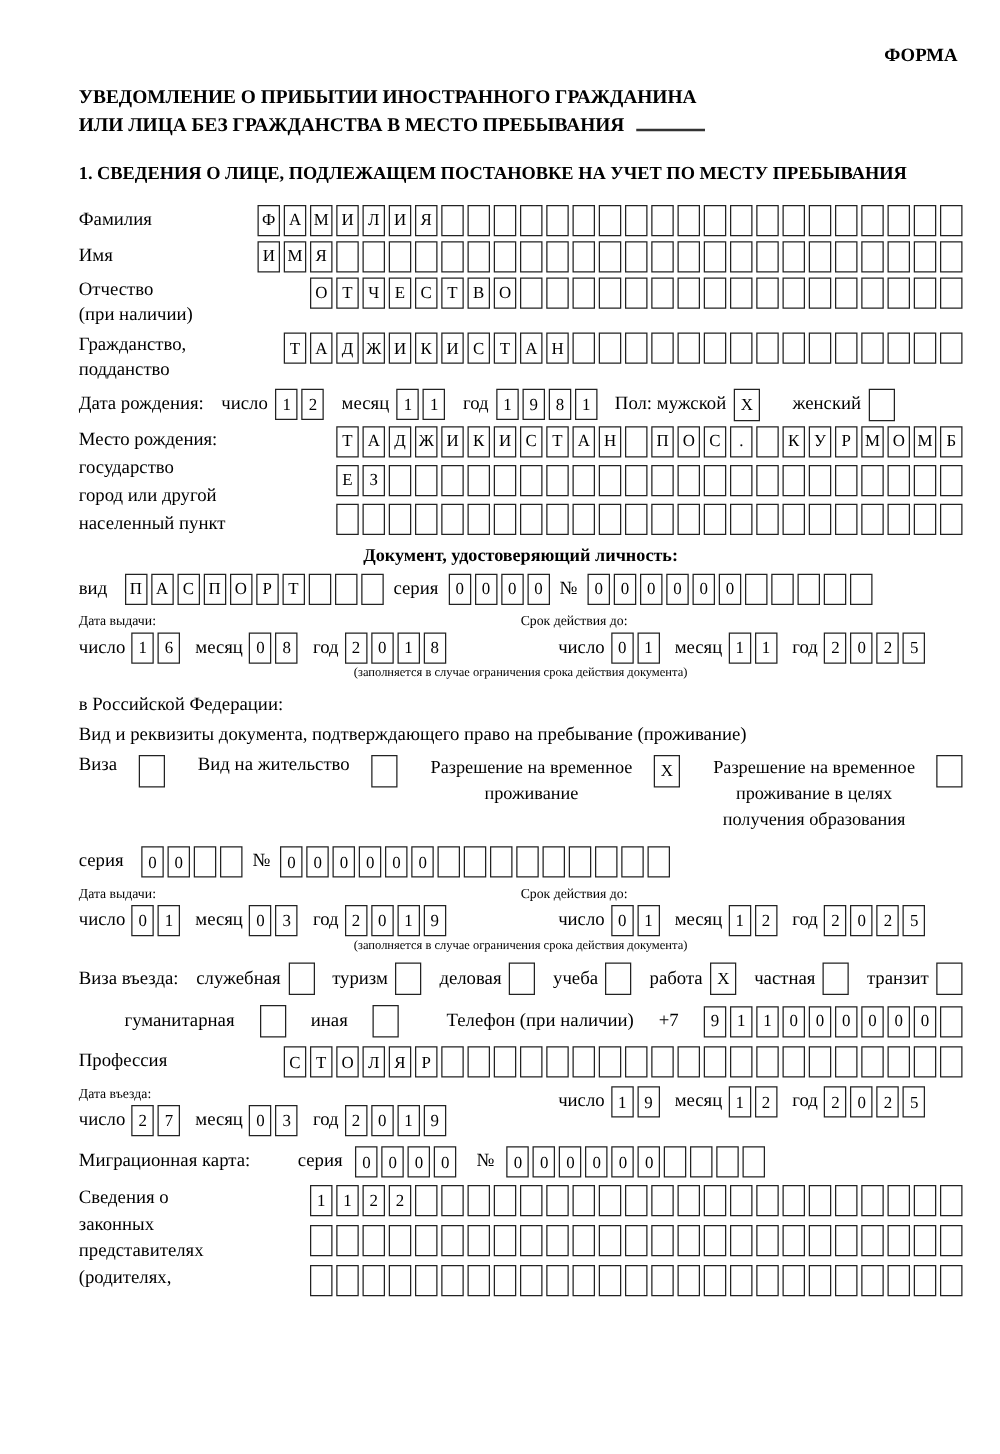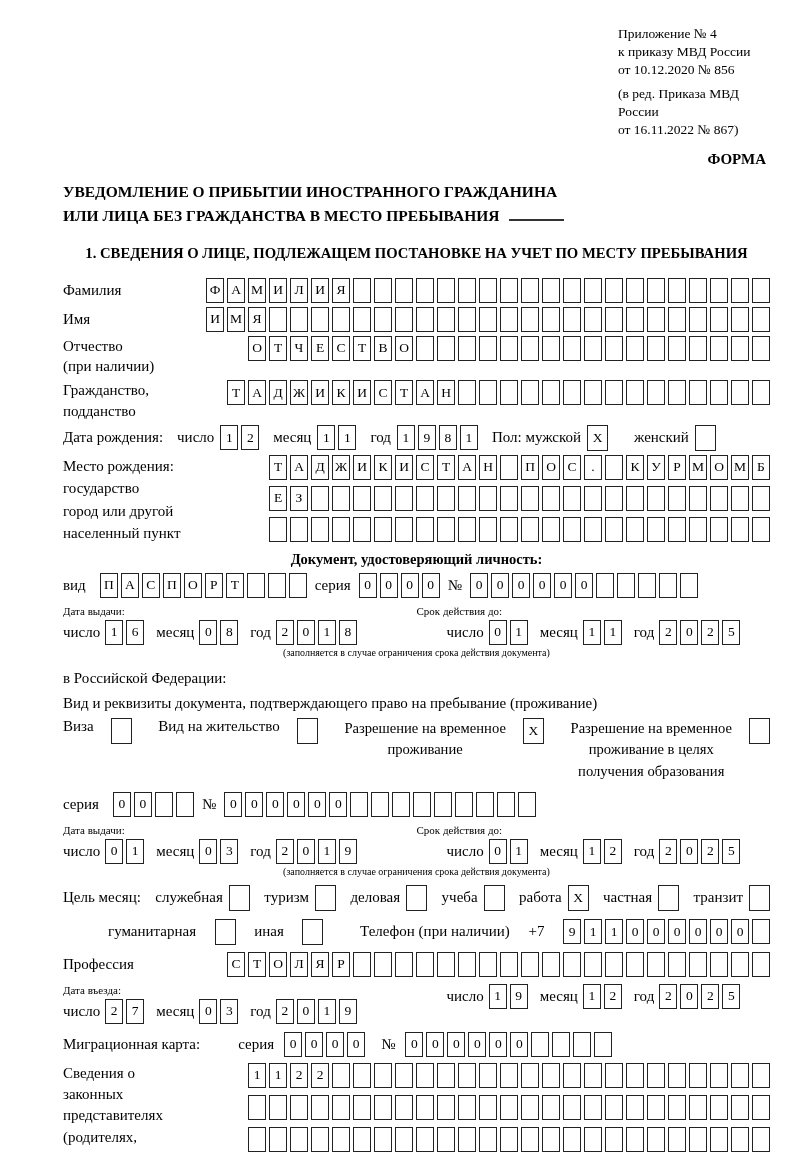--- a/index.html
+++ b/index.html
@@ -4,21 +4,21 @@
 <style>
   *{box-sizing:border-box;margin:0;padding:0}
   html,body{background:#fff}
   body{width:800px;height:1163px;color:#000;font-family:"Liberation Serif","DejaVu Serif",serif;font-size:15px;overflow:hidden}
   .page{padding:25px 30px 0 63px;height:100%}
   .appendix{margin-left:555px;font-size:13.5px;line-height:1.35}
   .appendix .gap{height:5px}
   .forma{text-align:right;font-weight:bold;margin-top:12px;padding-right:4px;font-size:15px}
   .title{text-align:left;font-weight:bold;font-size:15.5px;margin-top:12px;line-height:1.5}
   .blank{display:inline-block;width:55px;height:14px;border-bottom:2px solid #333;margin-left:10px}
-  .section{font-weight:bold;font-size:14.7px;margin-top:18px;text-align:center;white-space:nowrap}
+  .section{font-weight:bold;font-size:14.7px;margin-top:18px;text-align:left;white-space:nowrap}
   .row{display:flex;align-items:center;margin-top:4px}
   .row.top{align-items:flex-start}
   .lbl{font-size:15px;white-space:nowrap}
   .lbl2{line-height:1.35;white-space:nowrap}
   .grid{display:flex;gap:3px;flex:none}
   .grid.right{margin-left:auto}
   .cell{flex:none;width:18px;height:25px;border:1.6px solid #222;display:flex;align-items:center;justify-content:center;font-size:13.5px;background:#fff}
   .cb .cell{width:21px;height:26px}
   .mt8{margin-top:4px}
   
@@ -45,44 +45,36 @@
   .drow .grid:last-child{margin-right:0}
   .note{font-size:10px;text-align:center;margin-top:2px;white-space:nowrap}
   .para{margin-top:8px;line-height:1.65;font-size:15px}
   
   .permits{display:flex;align-items:flex-start;justify-content:space-between;margin-top:3px}
   .pitem{display:flex;align-items:flex-start;gap:17px;font-size:14.6px}
   .plbl{text-align:center;line-height:1.45;white-space:nowrap;font-size:14.6px}
   
   .purpose{display:flex;align-items:center;justify-content:space-between;margin-top:8px;font-size:14.6px}
   .pp{display:flex;align-items:center;gap:6px}
-  .hum{justify-content:space-between;padding-left:45px;gap:4px}
+  .hum{justify-content:flex-end;padding-left:45px;gap:20px}
   .hum .phone-lbl{margin-left:18px}
   .hum .grid{gap:3px}
   
   .mc .lbl{margin-right:10px}
   .mc .grid{margin-right:8px}
   
   .reps{display:flex;align-items:flex-start;margin-top:6px}
   .reps-lbl{line-height:1.42;white-space:nowrap}
   .reps-grids{margin-left:auto;display:flex;flex-direction:column;gap:7px}
 </style>
 </head>
 <body>
 
 <div class="page">
 
-  <div class="appendix">
-    <div>Приложение № 4</div>
-    <div>к приказу МВД России</div>
-    <div>от 10.12.2020 № 856</div>
-    <div class="gap"></div>
-    <div>(в ред. Приказа МВД России</div>
-    <div>от 16.11.2022 № 867)</div>
-  </div>
 
   <div class="forma">ФОРМА</div>
 
   <div class="title">
     <div>УВЕДОМЛЕНИЕ О ПРИБЫТИИ ИНОСТРАННОГО ГРАЖДАНИНА</div>
     <div><span>ИЛИ ЛИЦА БЕЗ ГРАЖДАНСТВА В МЕСТО ПРЕБЫВАНИЯ</span><span class="blank"></span></div>
   </div>
 
   <div class="section">1. СВЕДЕНИЯ О ЛИЦЕ, ПОДЛЕЖАЩЕМ ПОСТАНОВКЕ НА УЧЕТ ПО МЕСТУ ПРЕБЫВАНИЯ</div>
 
@@ -535,21 +527,21 @@
             <span class="cell">0</span>
             <span class="cell">2</span>
             <span class="cell">5</span>
           </div>
       </div>
     </div>
   </div>
   <div class="note">(заполняется в случае ограничения срока действия документа)</div>
 
   <div class="purpose">
-    <span class="lbl">Цель месяц:</span>
+    <span class="lbl">Виза въезда:</span>
     <div class="pp">
       <span class="lbl">служебная</span>
       <div class="grid cb">
           <span class="cell"></span>
         </div>
     </div>
     <div class="pp">
       <span class="lbl">туризм</span>
       <div class="grid cb">
           <span class="cell"></span>

